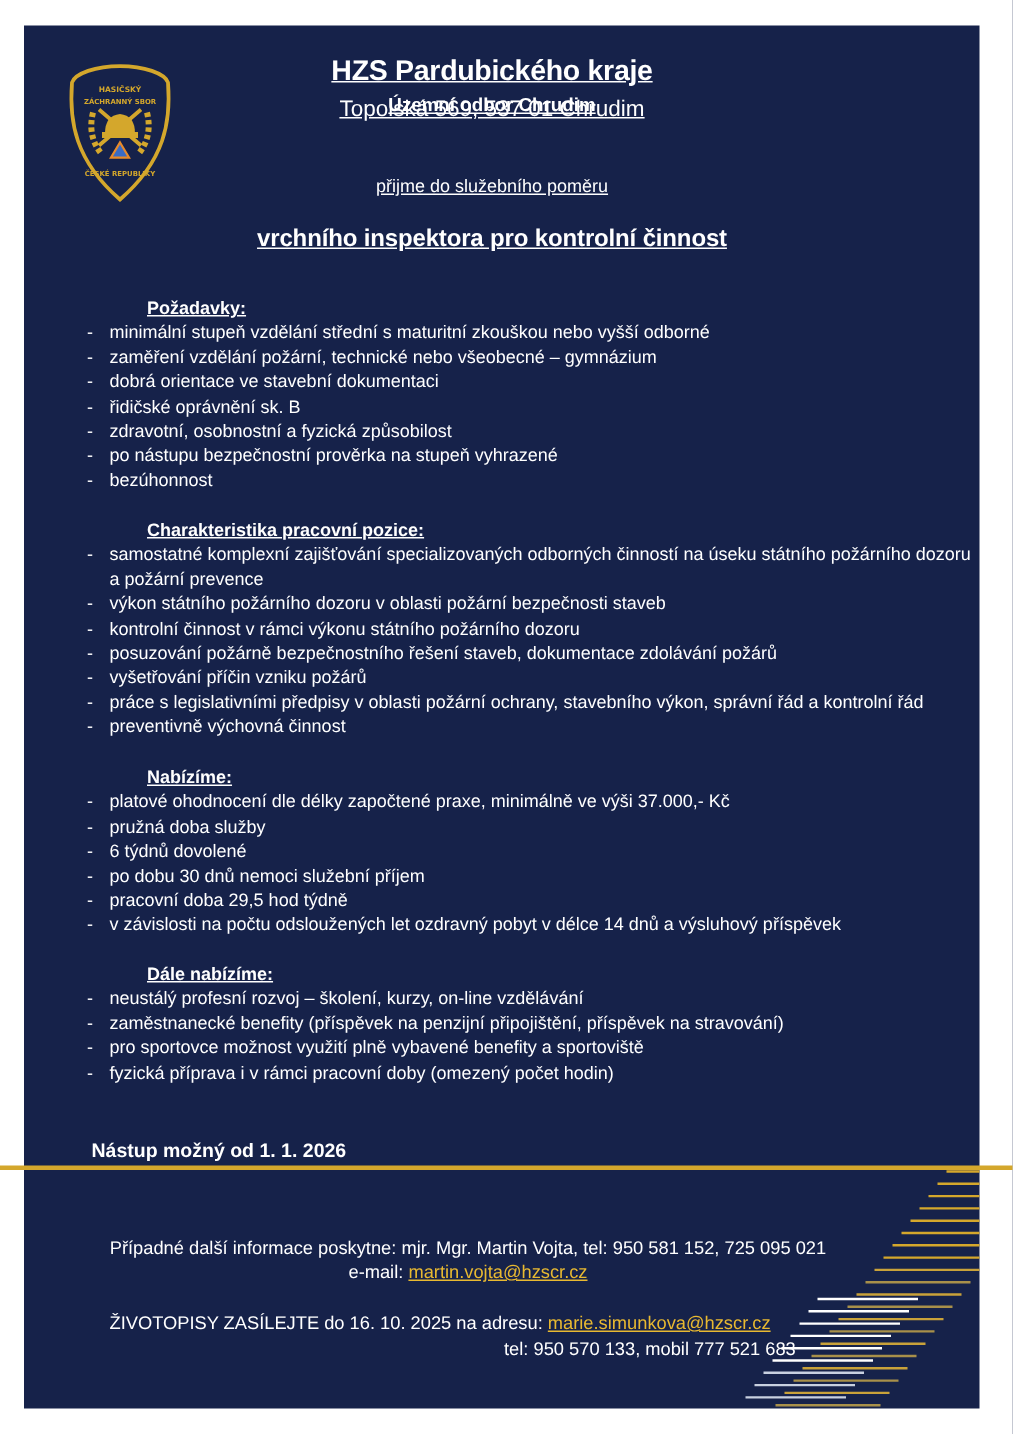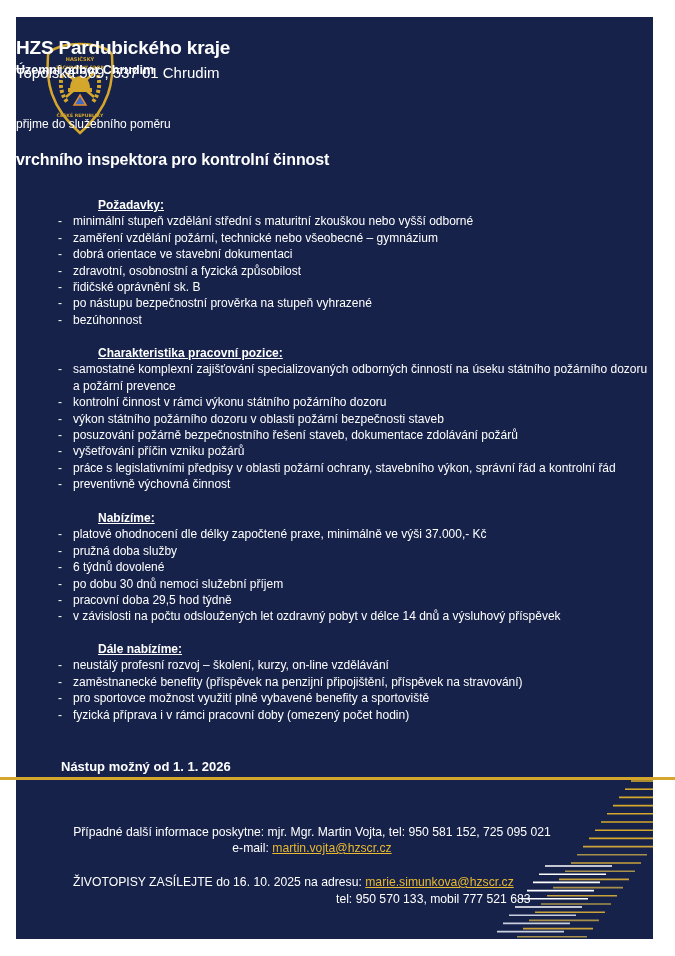--- a/index.html
+++ b/index.html
@@ -1,21 +1,21 @@
 <!DOCTYPE html>
 <html><head>
 <meta charset="utf-8">
 <style>
   html, body { margin: 0; padding: 0; background: #ffffff; }
   body { width: 675px; height: 956px; position: relative; overflow: hidden;
          font-family: "Liberation Sans", sans-serif; color: #ffffff; }
   .panel { position: absolute; left: 16px; top: 17px; width: 637px; height: 922px;
            background: #16224a; overflow: hidden; }
   .logo { position: absolute; left: 28px; top: 24px; width: 72px; height: 96px; }
-  .hdr { position: absolute; left: 0; width: 624px; text-align: left; }
+  .hdr { position: absolute; left: 0; width: 624px; text-align: center; text-decoration: underline; }
   .org-title { top: 20px; font-size: 19px; font-weight: bold; letter-spacing: -0.2px; }
   .org-sub { top: 46px; font-size: 12.5px; font-weight: bold; }
   .org-addr { top: 47px; font-size: 15px; }
   .hire { top: 100px; font-size: 12px; }
   .position { top: 134px; font-size: 16px; font-weight: bold; letter-spacing: -0.1px; }
   .section { position: absolute; left: 42px; width: 590px; font-size: 12px; line-height: 16.4px; }
   .section h3 { margin: 0; font-size: 12px; font-weight: bold; text-decoration: underline; line-height: 16.4px; padding-left: 40px; }
   .section ul { list-style: none; margin: 0; padding: 0; }
   .section li { position: relative; padding-left: 15px; }
   .section li::before { content: "-"; position: absolute; left: 0; }
@@ -50,33 +50,33 @@
   <div class="hdr org-addr">Topolská 569, 537 01 Chrudim</div>
   <div class="hdr hire">přijme do služebního poměru</div>
   <div class="hdr position">vrchního inspektora pro kontrolní činnost</div>
 
   <div class="section" style="top:180px">
     <h3>Požadavky:</h3>
     <ul>
       <li>minimální stupeň vzdělání střední s maturitní zkouškou nebo vyšší odborné</li>
       <li>zaměření vzdělání požární, technické nebo všeobecné – gymnázium</li>
       <li>dobrá orientace ve stavební dokumentaci</li>
+      <li>řidičské oprávnění sk. B</li>
       <li>zdravotní, osobnostní a fyzická způsobilost</li>
-      <li>řidičské oprávnění sk. B</li>
       <li>po nástupu bezpečnostní prověrka na stupeň vyhrazené</li>
       <li>bezúhonnost</li>
     </ul>
   </div>
 
   <div class="section" style="top:328px">
     <h3>Charakteristika pracovní pozice:</h3>
     <ul>
       <li>samostatné komplexní zajišťování specializovaných odborných činností na úseku státního požárního dozoru a požární prevence</li>
+      <li>výkon státního požárního dozoru v oblasti požární bezpečnosti staveb</li>
       <li>kontrolní činnost v rámci výkonu státního požárního dozoru</li>
-      <li>výkon státního požárního dozoru v oblasti požární bezpečnosti staveb</li>
       <li>posuzování požárně bezpečnostního řešení staveb, dokumentace zdolávání požárů</li>
       <li>vyšetřování příčin vzniku požárů</li>
       <li>práce s legislativními předpisy v oblasti požární ochrany, stavebního výkon, správní řád a kontrolní řád</li>
       <li>preventivně výchovná činnost</li>
     </ul>
   </div>
 
   <div class="section" style="top:493px">
     <h3>Nabízíme:</h3>
     <ul>

